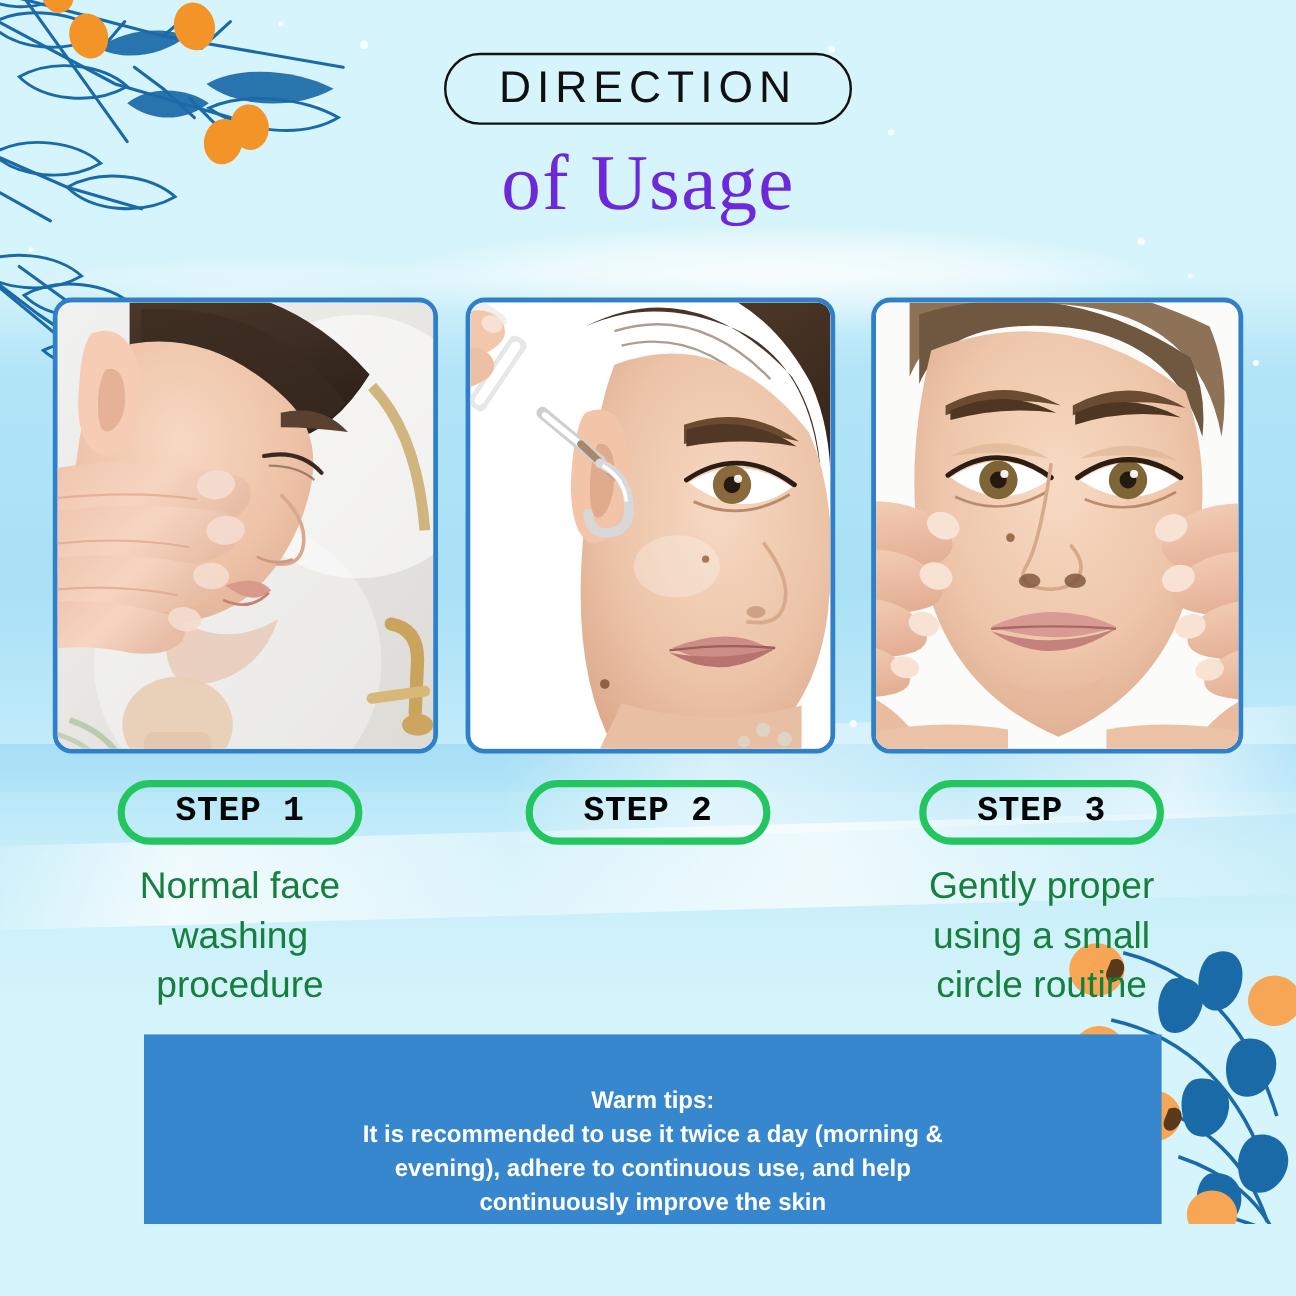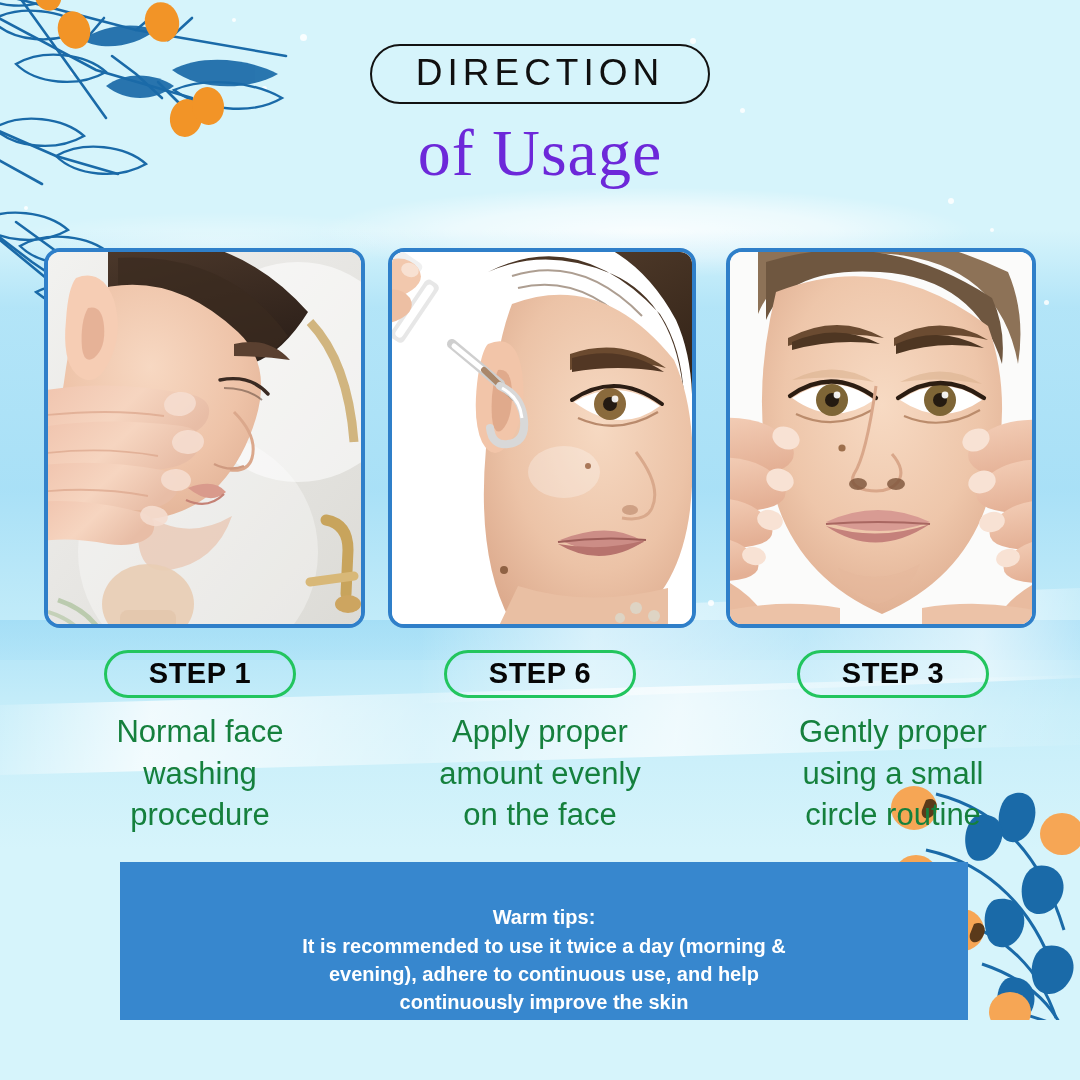--- a/index.html
+++ b/index.html
@@ -102,32 +102,33 @@
   }
   #card-1 { left: 44px;  width: 313px; }
   #card-2 { left: 388px; width: 300px; }
   #card-3 { left: 726px; width: 302px; }
   .photo { position: absolute; inset: 0; }
 
   
   .step-col { position: absolute; text-align: center; }
   #step-col-1 { left: 40px;  width: 320px; top: 650px; }
   #step-col-2 { left: 380px; width: 320px; top: 650px; }
-  #step-col-3 { left: 733px; width: 320px; top: 650px; }
+  #step-col-3 { left: 708px; width: 320px; top: 650px; }
 
   .step-badge {
     display: inline-block;
-    border: 3px solid #22c55e;
+    border: 6px solid #22c55e;
     border-radius: 30px;
     padding: 5px 42px 7px;
     font-size: 29px;
     font-weight: bold;
     letter-spacing: .5px;
     color: #060606;
     line-height: 1.05;
+    font-family: Liberation Mono, monospace;
   }
   .step-caption {
     margin-top: 13px;
     font-size: 31px;
     color: #15803d;
     line-height: 1.33;
     font-weight: 300;
   }
 
   
@@ -490,24 +491,21 @@
   </div>
 
   <div class="step-col" id="step-col-1">
     <div class="step-badge">STEP 1</div>
     <div class="step-caption" style="white-space:pre-line">Normal face
 washing
 procedure</div>
   </div>
 
   <div class="step-col" id="step-col-2">
-    <div class="step-badge">STEP 6</div>
-    <div class="step-caption" style="white-space:pre-line">Apply proper
-amount evenly
-on the face</div>
+    <div class="step-badge">STEP 2</div>
   </div>
 
   <div class="step-col" id="step-col-3">
     <div class="step-badge">STEP 3</div>
     <div class="step-caption" style="white-space:pre-line">Gently proper
 using a small
 circle routine</div>
   </div>
 
   <div id="tips-banner">

